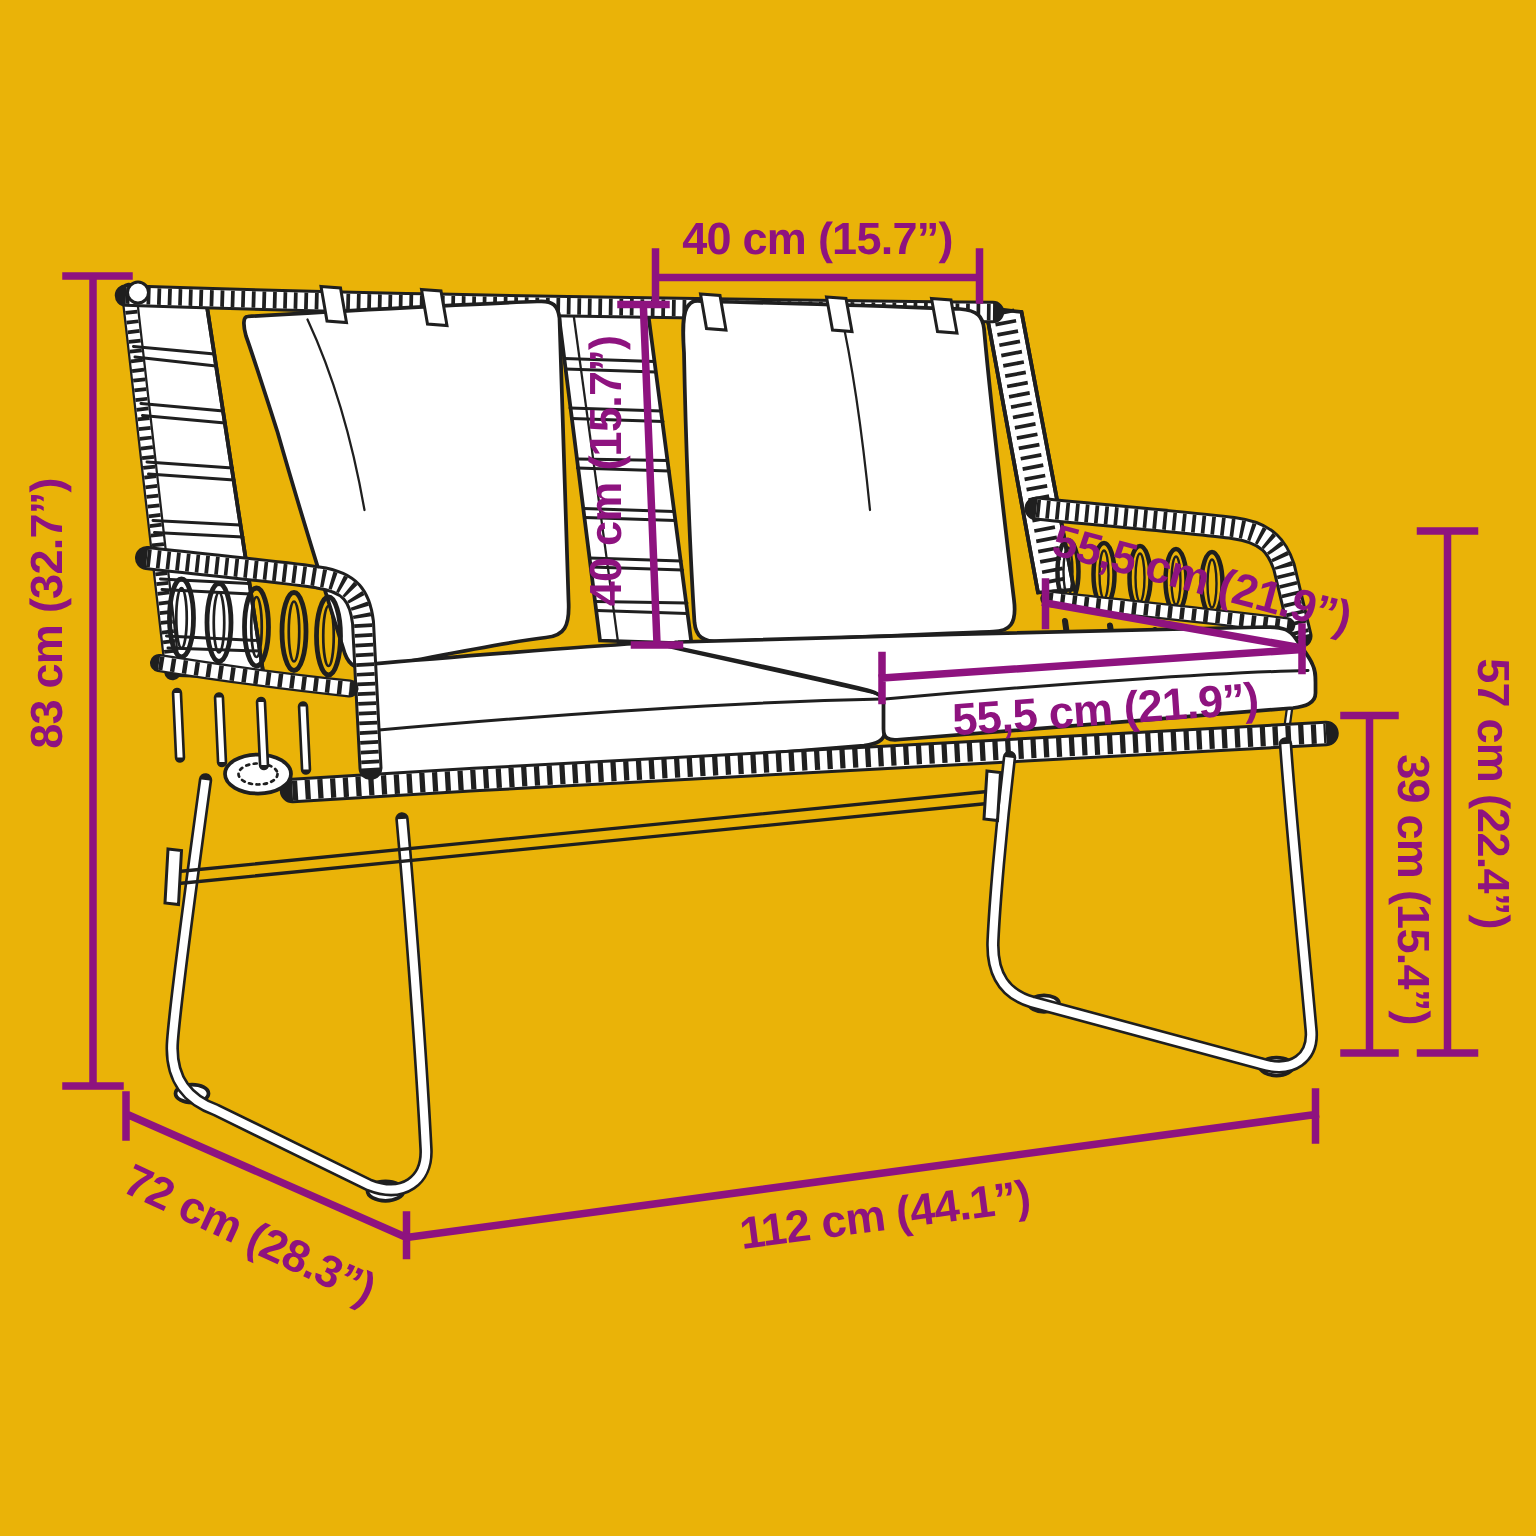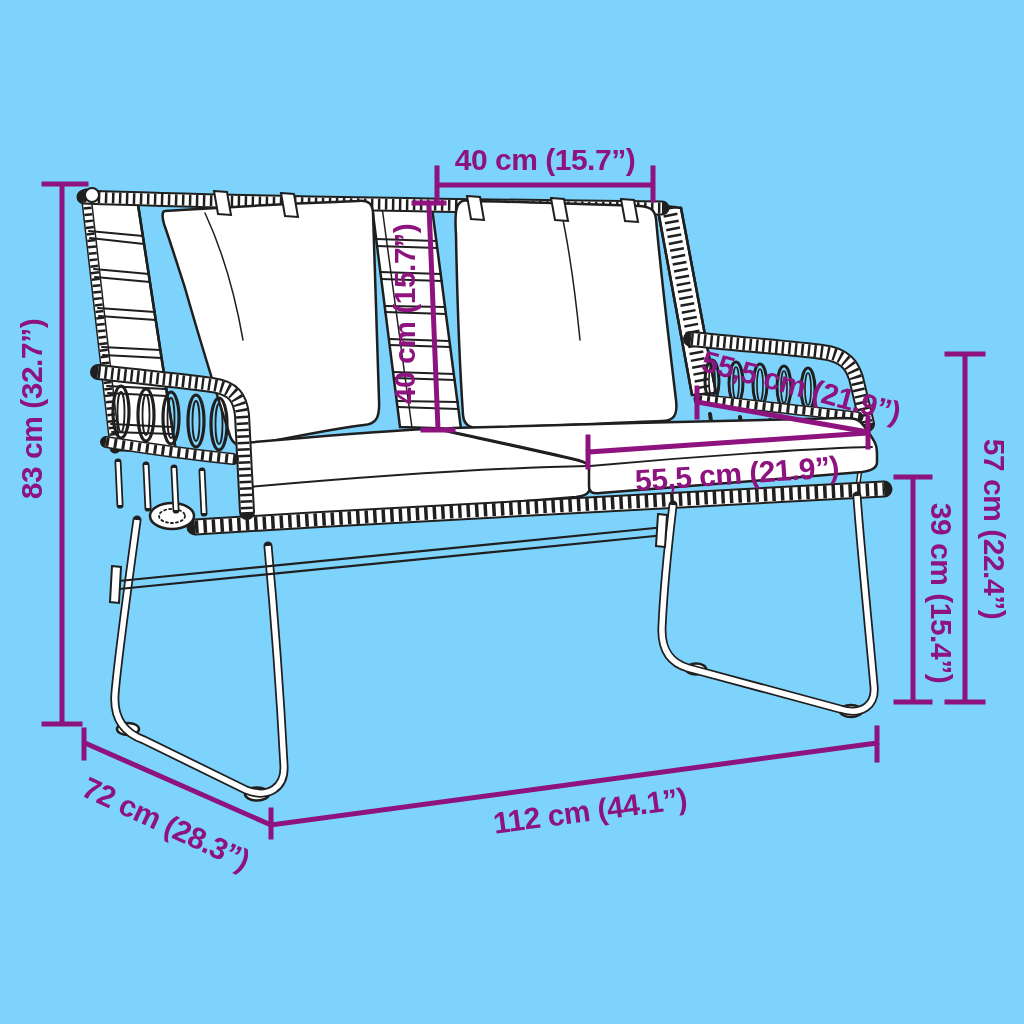--- a/index.html
+++ b/index.html
@@ -1,16 +1,16 @@
 <!DOCTYPE html>
 <html><head>
 <meta charset="utf-8">
 <style>
   html,body{margin:0;padding:0;background:#fff;}
-  .stage{position:relative;width:1024px;height:1024px;background:#7dd3fc;overflow:hidden;
+  .stage{position:relative;width:1024px;height:1024px;background:#eab308;overflow:hidden;
          font-family:"Liberation Sans",sans-serif;}
   .stage svg{position:absolute;left:0;top:0;}
   .dim-label{
     position:absolute;
     color:#8E137F;
     font-weight:700;
     font-size:30px;
     letter-spacing:-0.5px;
     white-space:nowrap;
     transform:translate(-50%,-50%) rotate(var(--r,0deg));

